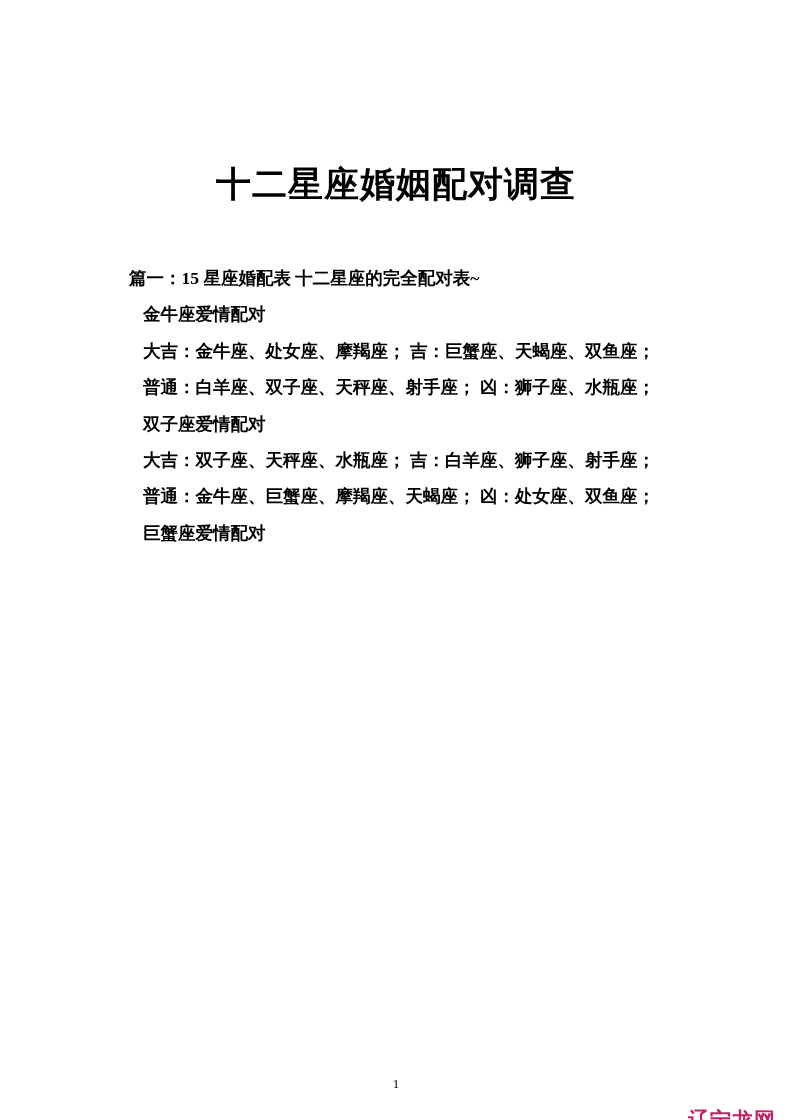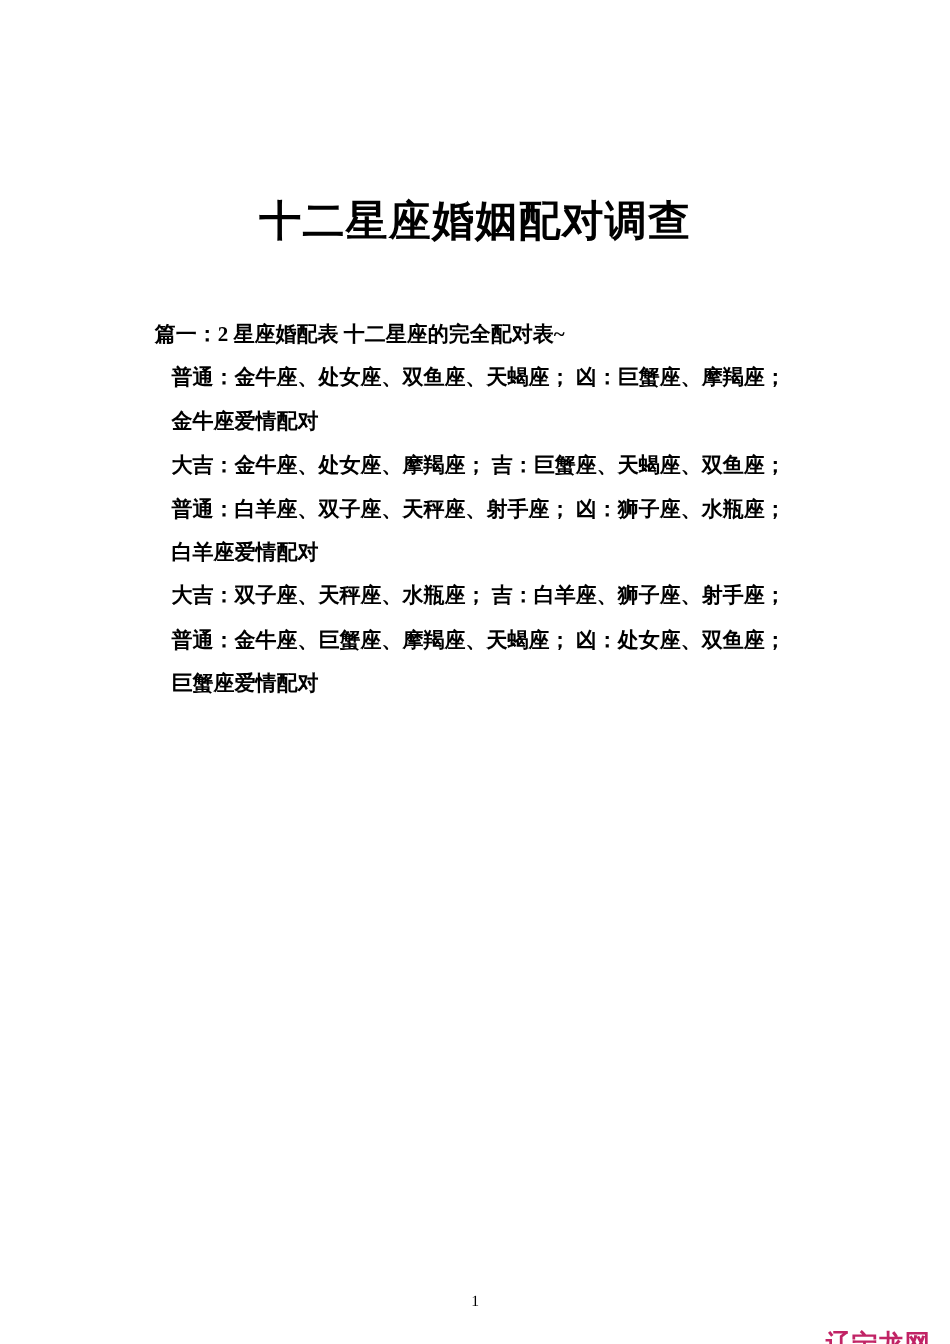--- a/index.html
+++ b/index.html
@@ -74,26 +74,25 @@
   }
 </style>
 </head>
 <body>
 
 <div class="page">
 
   <h1 class="doc-title">十二星座婚姻配对调查</h1>
 
   <div class="body-block">
-    <p class="para indent-small">篇一：2 星座婚配表 十二星座的完全配对表~</p>
-    <p class="para indent">普通：金牛座、处女座、双鱼座、天蝎座；      凶：巨蟹座、摩羯座；</p>
+    <p class="para indent-small">篇一：15 星座婚配表 十二星座的完全配对表~</p>
     <p class="para indent">金牛座爱情配对</p>
     <p class="para indent">大吉：金牛座、处女座、摩羯座；      吉：巨蟹座、天蝎座、双鱼座；</p>
     <p class="para indent">普通：白羊座、双子座、天秤座、射手座；      凶：狮子座、水瓶座；</p>
-    <p class="para indent">白羊座爱情配对</p>
+    <p class="para indent">双子座爱情配对</p>
     <p class="para indent">大吉：双子座、天秤座、水瓶座；      吉：白羊座、狮子座、射手座；</p>
     <p class="para indent">普通：金牛座、巨蟹座、摩羯座、天蝎座；      凶：处女座、双鱼座；</p>
     <p class="para indent">巨蟹座爱情配对</p>
   </div>
 
   <div class="page-number">1</div>
 
   <div class="watermark">辽宁龙网</div>
 
 </div>

